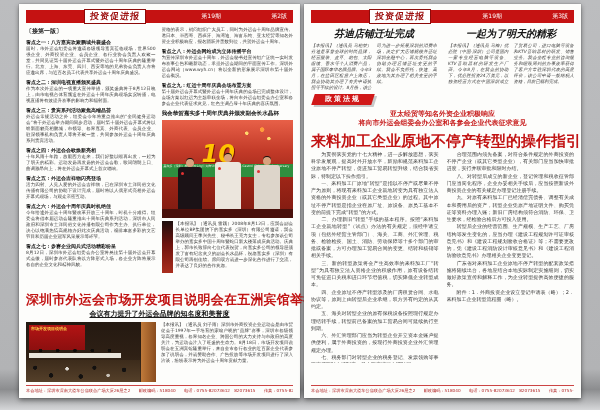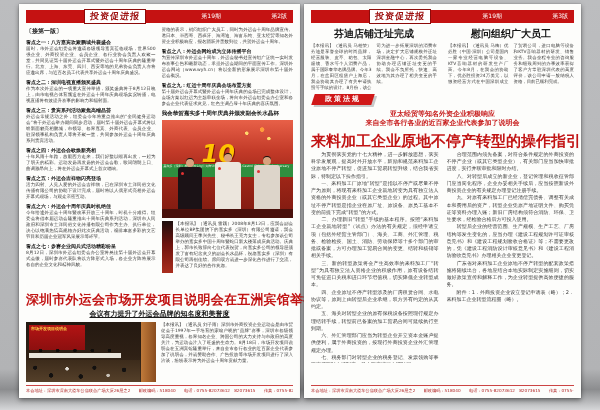--- a/index.html
+++ b/index.html
@@ -95,21 +95,21 @@
       radial-gradient(circle at 60% 35%,#131110 1.8px,transparent 2.3px),
       radial-gradient(circle at 72% 70%,#c8c2b8 1.5px,transparent 2px),
       radial-gradient(circle at 86% 45%,#131110 2px,transparent 2.5px); }
   .cp-pillar { position:absolute; right:0; top:0; width:15px; height:100%;
     background:linear-gradient(90deg,#c07a3a,#8a4d1f); }
 
   .footer { position:absolute; left:7px; right:7px; bottom:5px; border-top:1px solid #c44;
     padding-top:2px; color:#b02222; font-size:4.2px; white-space:nowrap; overflow:hidden; }
 
   
-  .articles { display:flex; gap:11px; height:64px; overflow:hidden; }
+  .articles { display:flex; gap:11px; height:64px; overflow:hidden;font-style:italic; }
   .article { width:50%; }
   .article-head { font-size:10px; font-weight:bold; color:#141414; text-align:center;
     margin-bottom:2px; white-space:nowrap; font-family:"DejaVu Serif","Liberation Serif",serif; }
   .article-body { column-count:2; column-gap:5px; font-size:4.4px; line-height:1.35;
     color:#3b3b3b; text-align:justify; white-space:pre-line; height:50px; overflow:hidden; }
 
   .banner-row { position:relative; height:12px; margin:3px 0 4px; }
   .policy-banner { position:absolute; left:2px; top:0; width:60px; height:11px;
     background:#d01818; transform:skewX(-18deg); box-shadow:3px 2px 0 #c9c9c9; }
   .policy-banner span { display:block; transform:skewX(18deg); color:#fff; font-weight:bold;
@@ -225,34 +225,34 @@
       <span class="mast-issue">第19期</span>
       <span class="mast-page">第3版</span>
     </div>
 
     <div class="articles">
       <div class="article">
         <div class="article-head">芬迪店铺迁址完成</div>
         <div class="article-body">【本报讯】（通讯员 马柏荣）芬迪是享誉全球的时尚品牌，经营服装、皮草、箱包、太阳眼镜、香水等个人消费产品，属于国际奢华名牌品牌。今年3月，在盐田区租赁户上海店，我会协助其办理了有关申请执照等手续的设计。8月份，该公司为进一步拓展深圳的消费市场，决定扩大店铺规模并迁址深圳金融中心，再次委托我会协助办理店铺迁址变更的手续。我会不负所托，快速、高效地为其办理了相关变更的手续。</div>
       </div>
       <div class="article">
-        <div class="article-head">慰问组织广大员工</div>
+        <div class="article-head">一起为了明天的精彩</div>
         <div class="article-body">【本报讯】（通讯员 马梅）优必胜（中国·深圳）公司是国内一家专业经营电脑等设备、KTV音响器材的研发生产厂商。今年8月，在我会的协助下，优必胜投资24万美元，以独资经营方式在中国深圳成立了贸易公司，进口电脑等设备和KTV音响器材的研发、销售业务。我会全程专业的咨询服务和细致周到的办事效率获得了客户方常驻深圳代表的高度评价，该公司申请一般纳税人资格，目前已顺利完成。</div>
       </div>
     </div>
 
     <div class="banner-row">
       <div class="policy-banner">
         <span>政策法规</span>
       </div>
     </div>
 
     <div class="notice">
       <div class="n1">亚太经贸等知名外资企业积极响应</div>
-      <div class="n2">来自全市各行各业的近百家企业代表参加了说明会</div>
+      <div class="n2">将向市外运会组委会办公室和各参会企业代表征求意见</div>
     </div>
 
     <div class="rp-headline">来料加工企业原地不停产转型的操作指引</div>
 
     <div class="rp-cols">
       <div class="rp-col">　　为贯彻落实党的十七大精神，进一步解放思想，落实科学发展观，提高对外开放水平，鼓励和规范来料加工企业原地不停产转型，促进加工贸易转型升级，结合我省实际，特制定以下操作指引。
 　　一、来料加工厂原地“转型”是指以不停产或尽量不停产为原则，将现有来料加工企业就地转变为具有独立法人资格的外商投资企业（或其它类型企业）的过程。其中原址不停产转型是指企业在原厂址、原设备、原员工基本不变的前提下完成“转型”的方式。
 　　二、办理新旧“转型”手续的基本程序。按照“来料加工企业就地转型”（试点）办法的有关规定，须经申请立项（包括外经贸主管部门）、海关、工商、外汇管理、税务、检验检疫、国土、消防、劳动保障等十多个部门的审批或备案，方可办理加工贸易合同的变更、结转和核销等相关手续。
 　　三、新的转型政策将会产生高效率的来料加工厂“转型”为具有独立法人资格企业的积极作用，原有设备结转可免征进口关税和进口环节增值税，切实降低企业转型成本。
 　　四、企业原址不停产转型涉及的厂房租赁合同、水电协议等，原则上由转型后企业承继，双方另有约定的从其约定。

